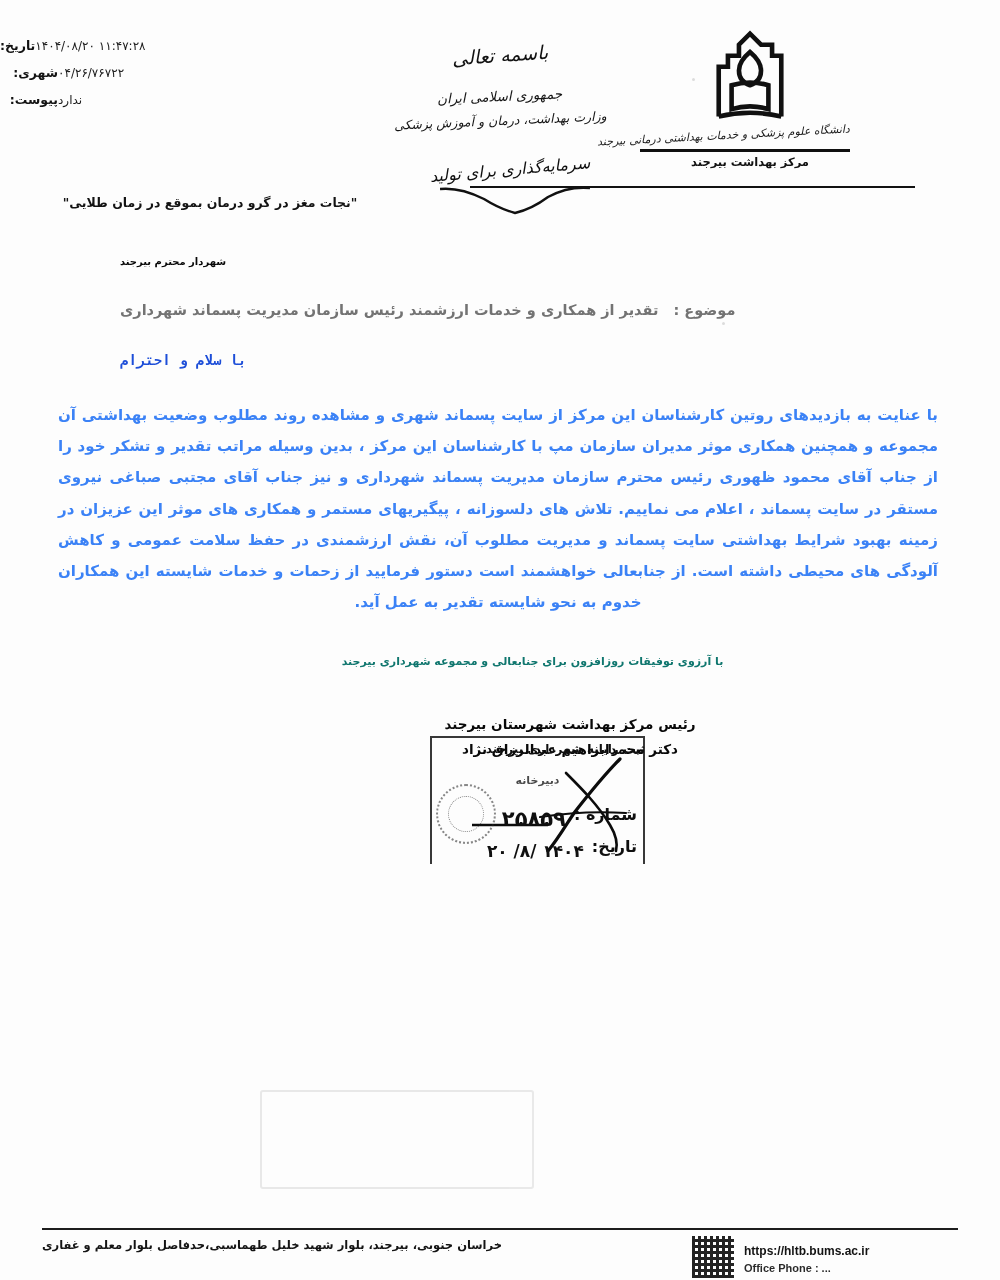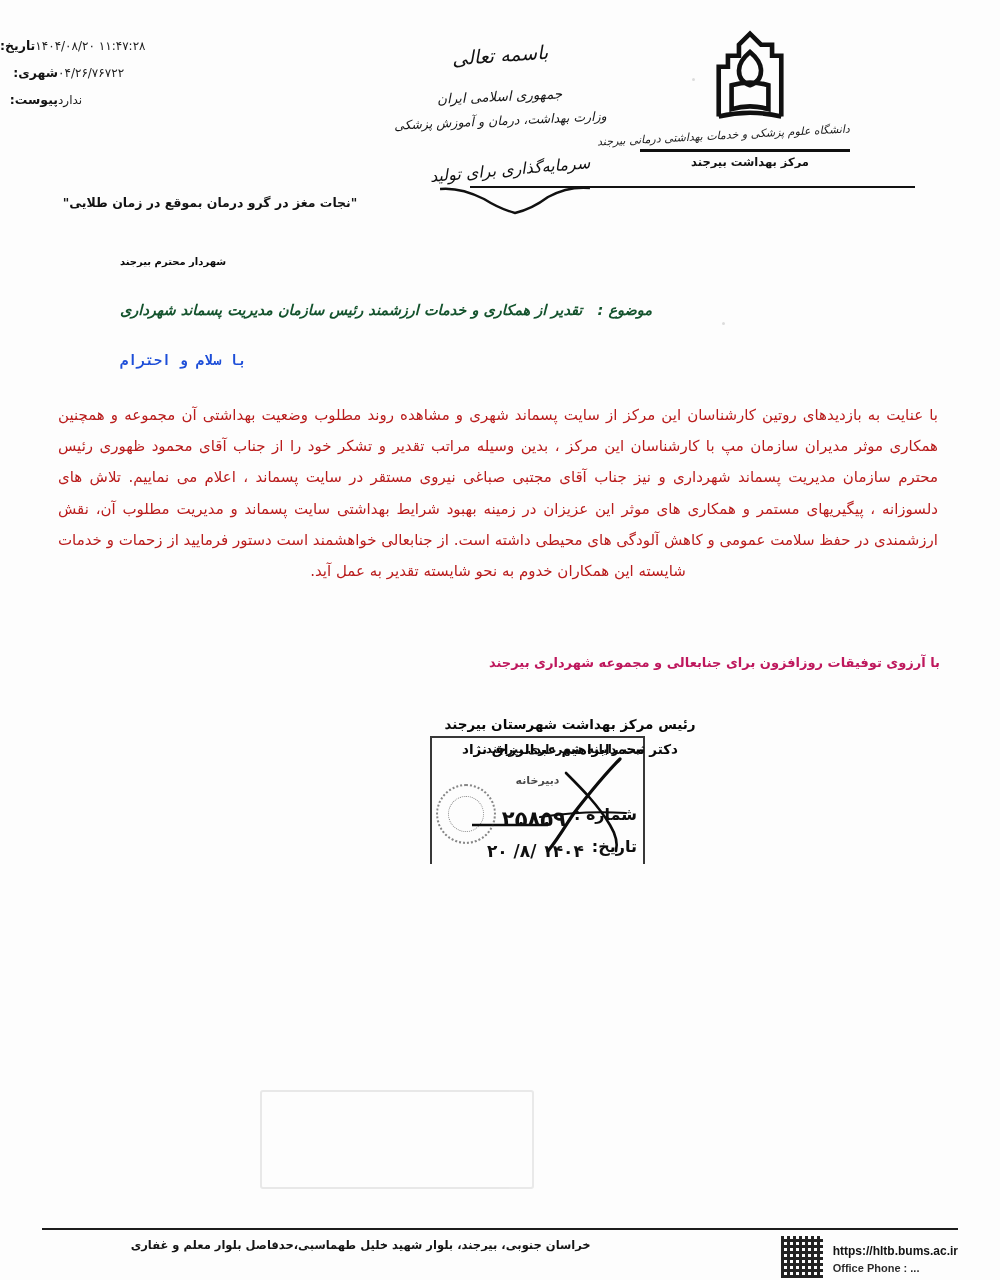--- a/index.html
+++ b/index.html
@@ -169,57 +169,56 @@
   }
   .subject {
     position: absolute;
     top: 302px;
     right: 60px;
     left: 60px;
     text-align: left;
     padding-left: 60px;
     font-size: 14.5px;
     font-weight: 700;
-    color: #14532d;
-    font-style: italic;
+    color: #737373;
   }
   .greeting {
     position: absolute;
     top: 352px;
     right: 60px;
     left: 60px;
     text-align: left;
     padding-left: 60px;
     font-size: 14px;
     font-weight: 700;
     color: #1d4ed8;
     font-family: Liberation Mono, monospace;
   }
   .body-text {
     position: absolute;
     top: 400px;
     right: 62px;
     left: 58px;
     font-size: 15px;
-    font-weight: 400;
+    font-weight: 700;
     line-height: 2.08;
     text-align: justify;
     text-align-last: center;
-    color: #b91c1c;
+    color: #3b82f6;
   }
   .closing {
     position: absolute;
     top: 655px;
     right: 60px;
     left: 60px;
-    text-align: right;
+    text-align: center;
     padding-left: 65px;
-    font-size: 13px;
-    font-weight: 700;
-    color: #be185d;
+    font-size: 11px;
+    font-weight: 700;
+    color: #0f766e;
   }
 
   
   .signature {
     position: absolute;
     top: 712px;
     right: 300px;
     width: 260px;
     text-align: center;
     font-size: 13.5px;
@@ -338,23 +337,22 @@
     background: #1d1d1d;
   }
   .footer {
     position: absolute;
     top: 1236px;
     right: 42px;
     left: 42px;
     height: 44px;
     display: flex;
     flex-direction: row-reverse;
-    justify-content: flex-end;
+    justify-content: flex-start;
     align-items: flex-start;
-    margin-left: 22px;
   }
   .f-address {
     text-align: right;
     font-size: 11.5px;
     font-weight: 700;
     line-height: 1.65;
     color: #141414;
     padding-right: 190px;
   }
   .f-left {

